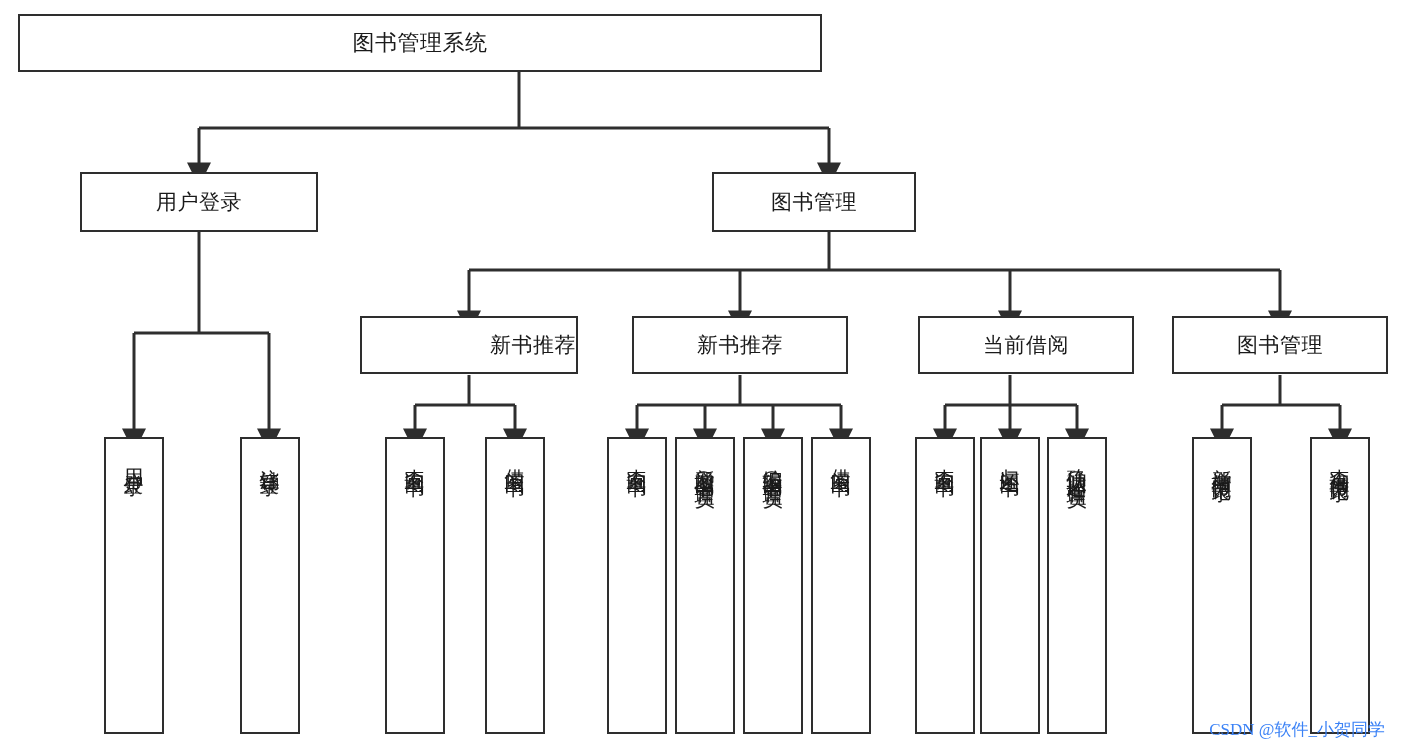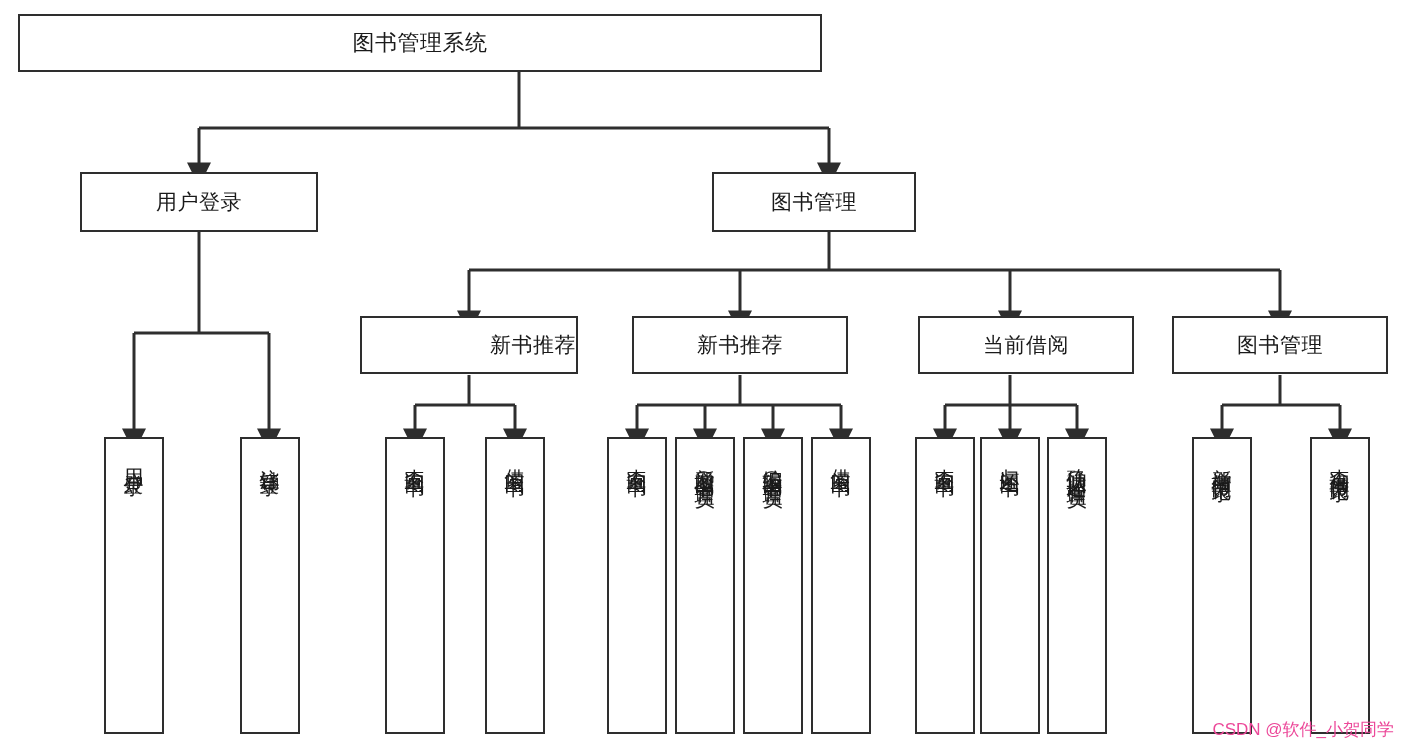--- a/index.html
+++ b/index.html
@@ -58,25 +58,25 @@
     font-size: 20px;
     writing-mode: vertical-rl;
     text-orientation: upright;
     letter-spacing: 3px;
     line-height: 1;
     height: auto;
     max-height: 272px;
   }
   #watermark {
     position: absolute;
-    right: 11px;
+    right: 20px;
     bottom: 6px;
     font-size: 17px;
-    color: #ec4899;
-    font-family: Liberation Sans, sans-serif;
+    color: #3b82f6;
+    font-family: Liberation Serif, serif;
     white-space: nowrap;
     pointer-events: none;
   }
 </style>
 </head>
 <body>
 
 <div id="diagram-root">
 
   <svg id="edges" viewBox="0 0 1405 747" xmlns="http://www.w3.org/2000/svg">

